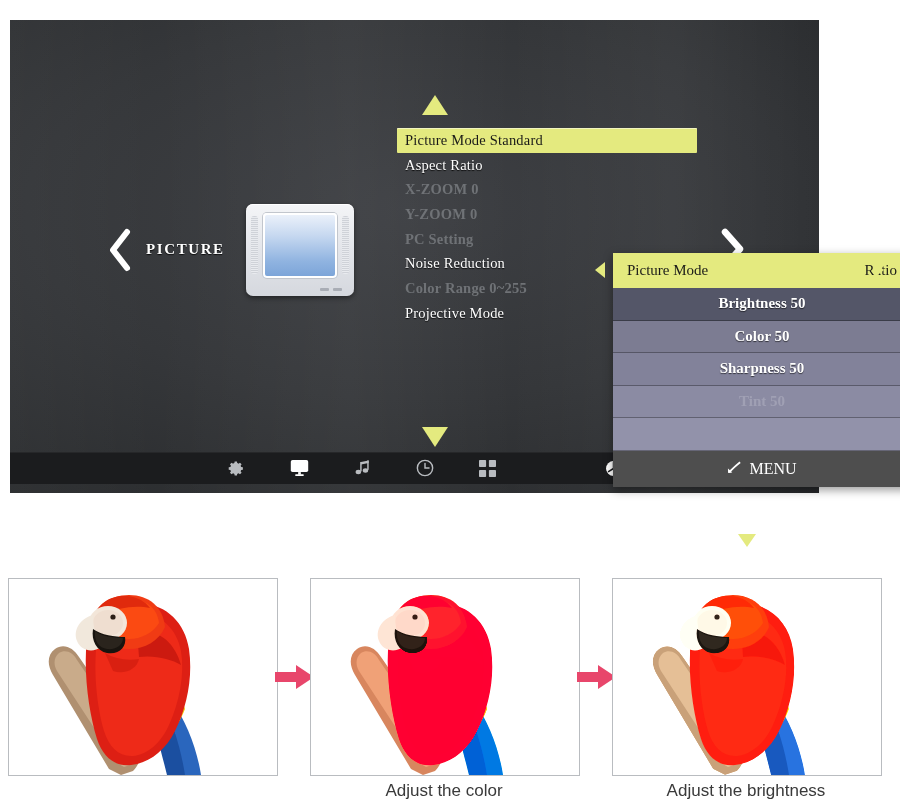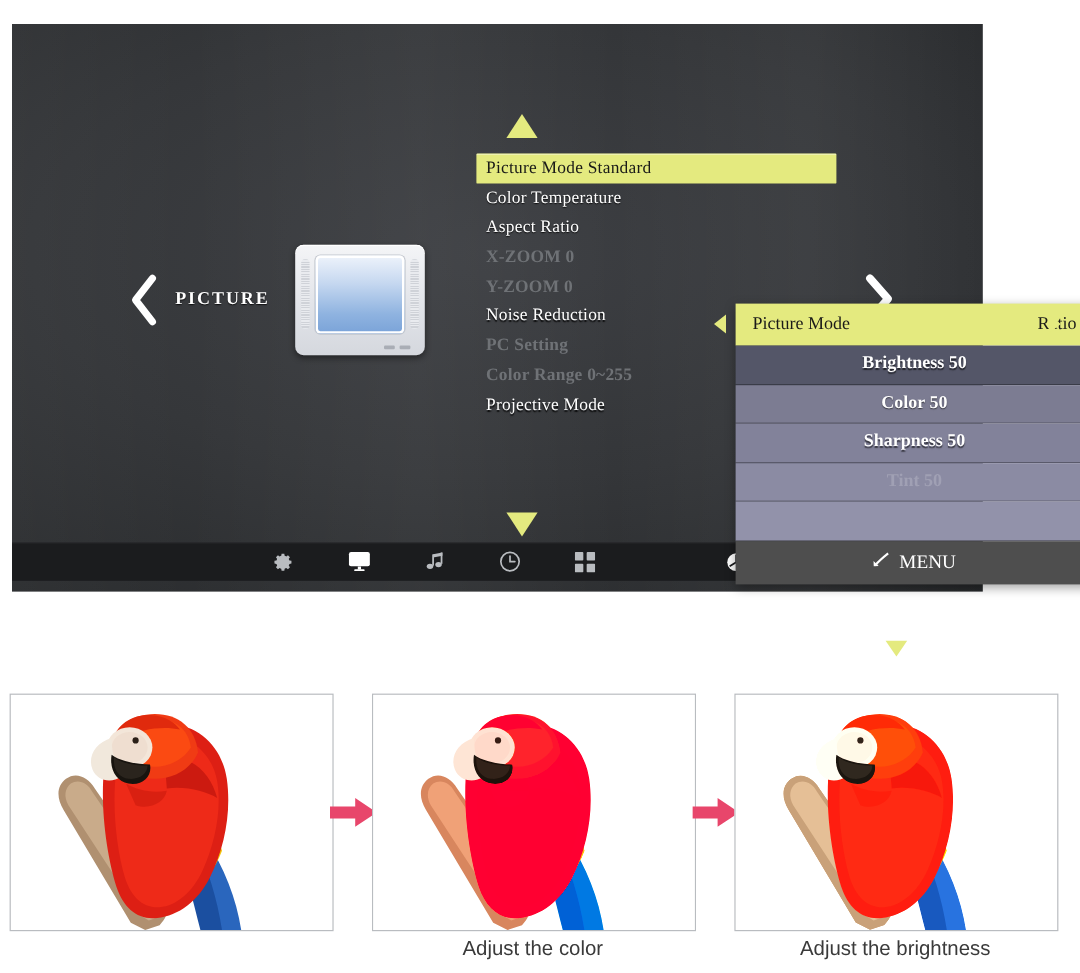--- a/index.html
+++ b/index.html
@@ -120,26 +120,25 @@
       <path d="M10 5 L25 22 L10 39" fill="none" stroke="#ffffff" stroke-width="6.5" stroke-linecap="round" stroke-linejoin="round"></path>
     </svg>
   </div>
 
   <div id="menu-up">
     <div class="tri tri-up"></div>
   </div>
 
   <div id="menu-list">
     <div class="mi sel">Picture Mode Standard</div>
-    <div class="mi">Color Temperature</div>
     <div class="mi">Aspect Ratio</div>
     <div class="mi dim">X-ZOOM 0</div>
     <div class="mi dim">Y-ZOOM 0</div>
+    <div class="mi dim">PC Setting</div>
     <div class="mi">Noise Reduction</div>
-    <div class="mi dim">PC Setting</div>
     <div class="mi dim">Color Range 0~255</div>
     <div class="mi">Projective Mode</div>
   </div>
 
   <div id="menu-down">
     <div class="tri tri-dn"></div>
   </div>
 
   <div id="icon-bar">
 

